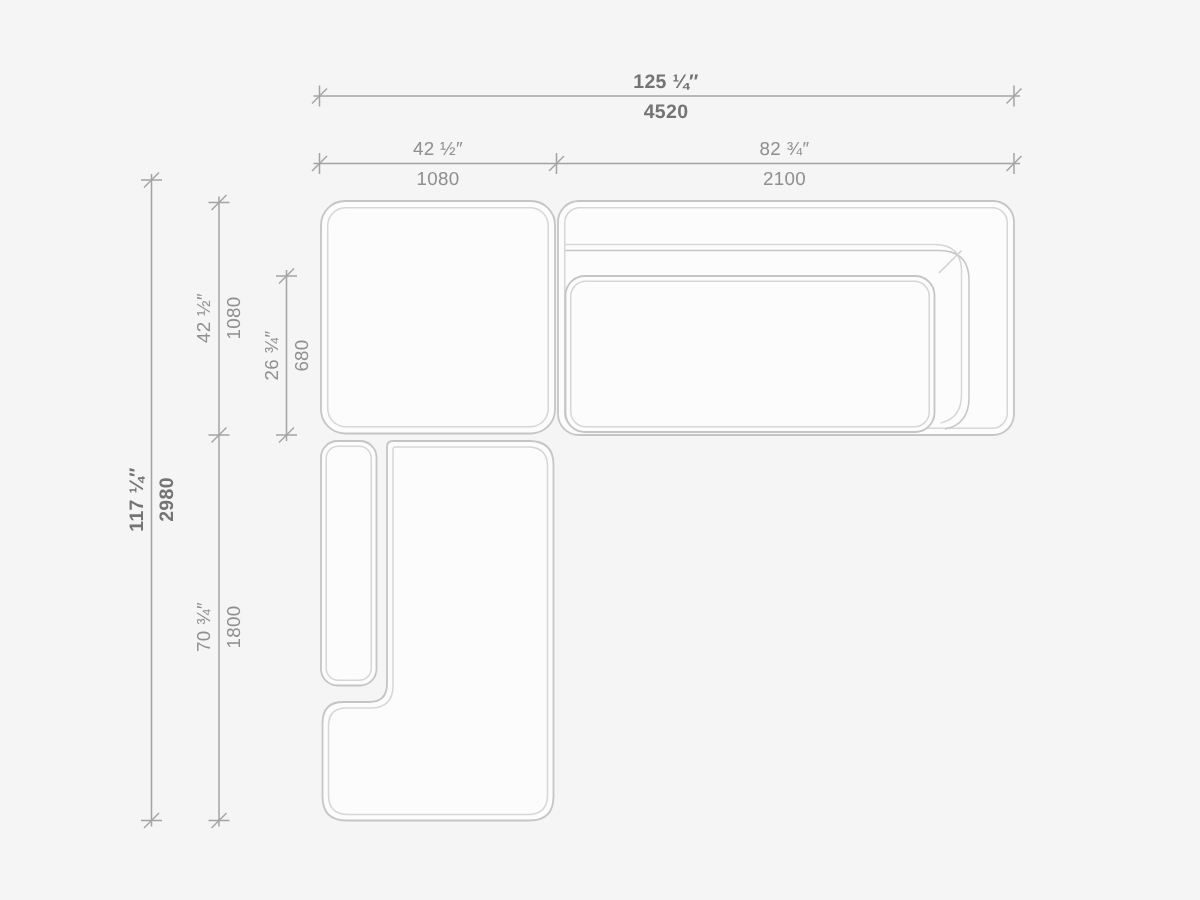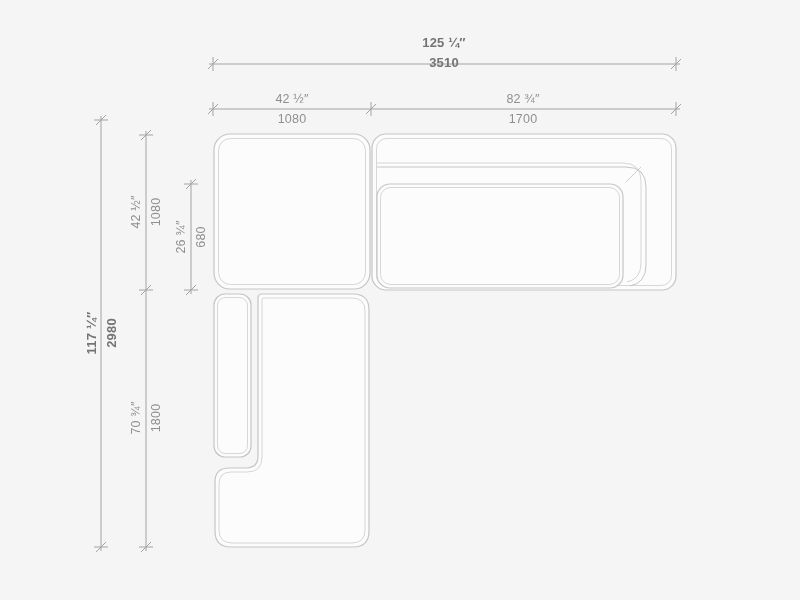--- a/index.html
+++ b/index.html
@@ -139,33 +139,33 @@
             <line x1="186" y1="189" x2="196" y2="179"></line>
         </g>
         <g>
           <line x1="184" y1="290" x2="198" y2="290"></line>
             <line x1="186" y1="295" x2="196" y2="285"></line>
         </g>
       </g>
     </g>
   </svg>
 
-  <div class="dim-label bold" style="left:444px; top:52px;text-align:right;">
+  <div class="dim-label bold" style="left:444px; top:64px;text-align:right;">
     <span>125 ¼″</span>
-    <span>3510</span>
+    <span>4520</span>
   </div>
 
   <div class="dim-label" style="left:292px; top:109px;">
     <span>42 ½″</span>
     <span>1080</span>
   </div>
 
   <div class="dim-label" style="left:523px; top:109px;justify-content:space-between;">
     <span>82 ¾″</span>
-    <span>1700</span>
+    <span>2100</span>
   </div>
 
   <div class="dim-label v bold" style="left:101px; top:333px;">
     <span>117 ¼″</span>
     <span>2980</span>
   </div>
 
   <div class="dim-label v" style="left:146px; top:212px;">
     <span>42 ½″</span>
     <span>1080</span>

